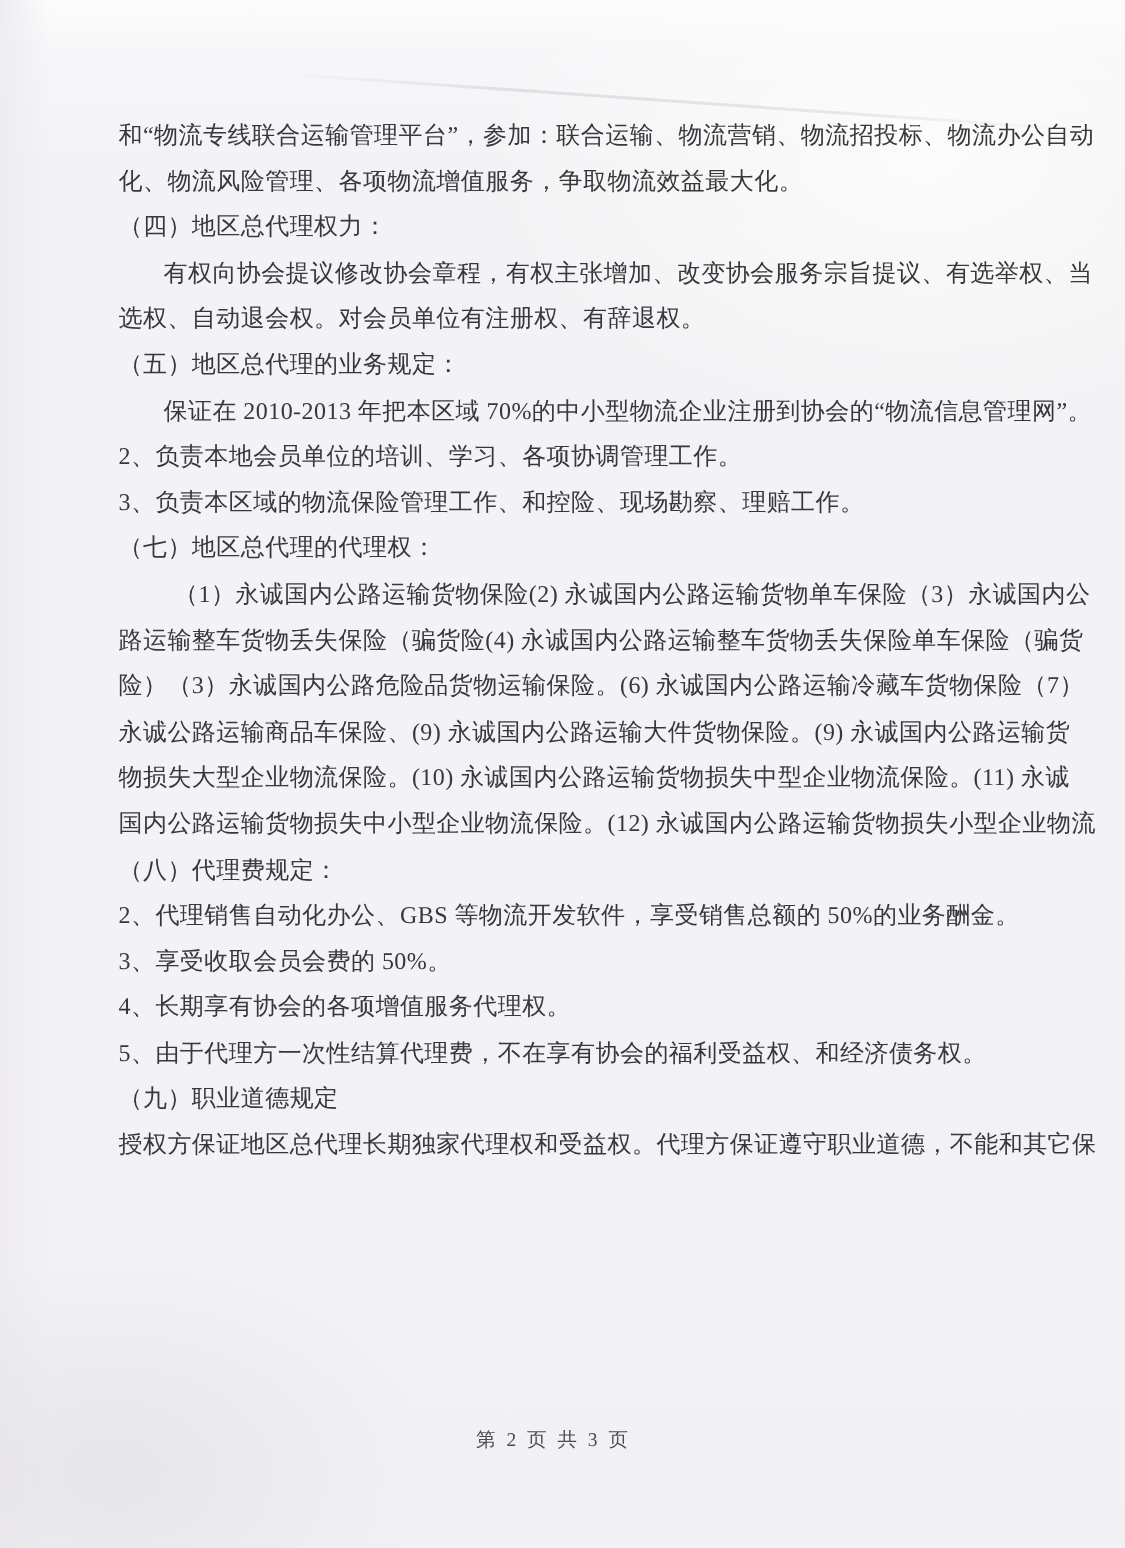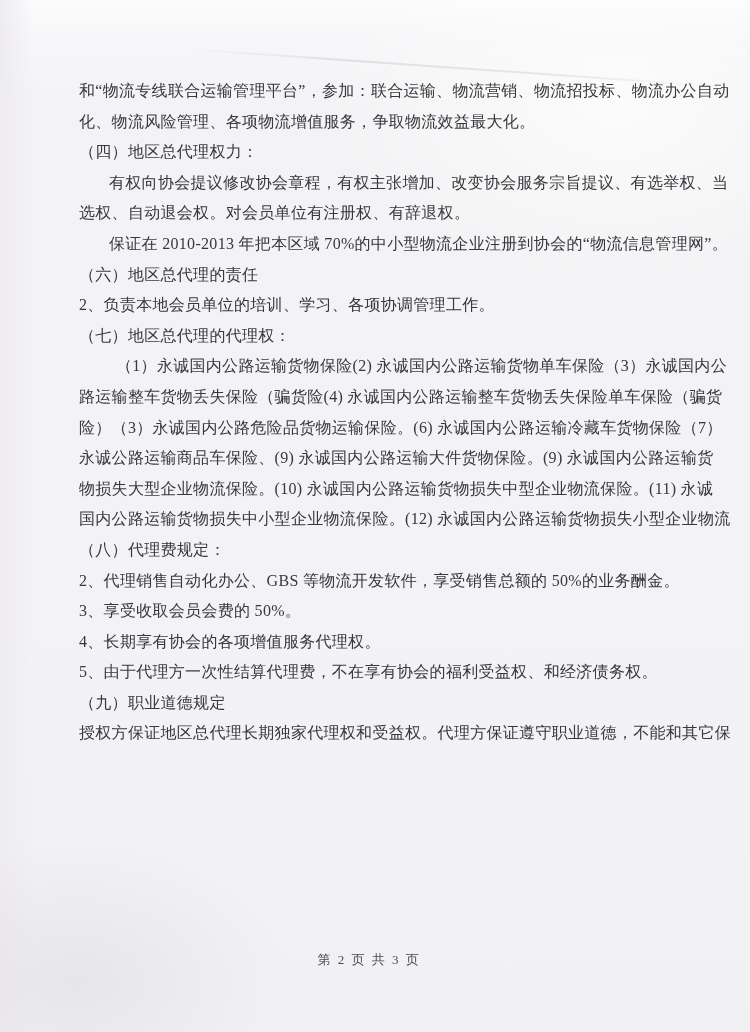--- a/index.html
+++ b/index.html
@@ -57,23 +57,24 @@
 
 <div class="page">
   <div class="crease"></div>
 
   <div class="textblock">
     <p class="ln">和“物流专线联合运输管理平台”，参加：联合运输、物流营销、物流招投标、物流办公自动</p>
     <p class="ln">化、物流风险管理、各项物流增值服务，争取物流效益最大化。</p>
     <p class="ln">（四）地区总代理权力：</p>
     <p class="ln i1">有权向协会提议修改协会章程，有权主张增加、改变协会服务宗旨提议、有选举权、当</p>
     <p class="ln">选权、自动退会权。对会员单位有注册权、有辞退权。</p>
+    <p class="ln">（五）地区总代理的业务规定：</p>
     <p class="ln i1">保证在 2010-2013 年把本区域 70%的中小型物流企业注册到协会的“物流信息管理网”。</p>
-    <p class="ln">（六）地区总代理的责任</p>
     <p class="ln">2、负责本地会员单位的培训、学习、各项协调管理工作。</p>
+    <p class="ln">3、负责本区域的物流保险管理工作、和控险、现场勘察、理赔工作。</p>
     <p class="ln">（七）地区总代理的代理权：</p>
     <p class="ln i2">（1）永诚国内公路运输货物保险(2) 永诚国内公路运输货物单车保险（3）永诚国内公</p>
     <p class="ln">路运输整车货物丢失保险（骗货险(4) 永诚国内公路运输整车货物丢失保险单车保险（骗货</p>
     <p class="ln">险）（3）永诚国内公路危险品货物运输保险。(6) 永诚国内公路运输冷藏车货物保险（7）</p>
     <p class="ln">永诚公路运输商品车保险、(9) 永诚国内公路运输大件货物保险。(9) 永诚国内公路运输货</p>
     <p class="ln">物损失大型企业物流保险。(10) 永诚国内公路运输货物损失中型企业物流保险。(11) 永诚</p>
     <p class="ln">国内公路运输货物损失中小型企业物流保险。(12) 永诚国内公路运输货物损失小型企业物流</p>
     <p class="ln">（八）代理费规定：</p>
     <p class="ln">2、代理销售自动化办公、GBS 等物流开发软件，享受销售总额的 50%的业务酬金。</p>
     <p class="ln">3、享受收取会员会费的 50%。</p>

